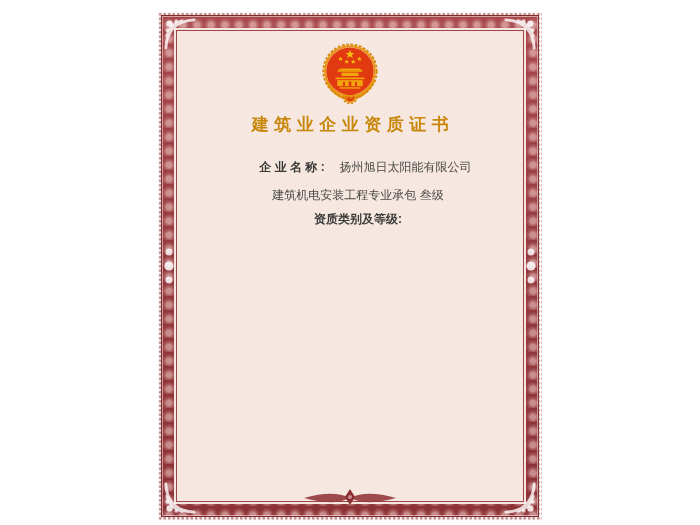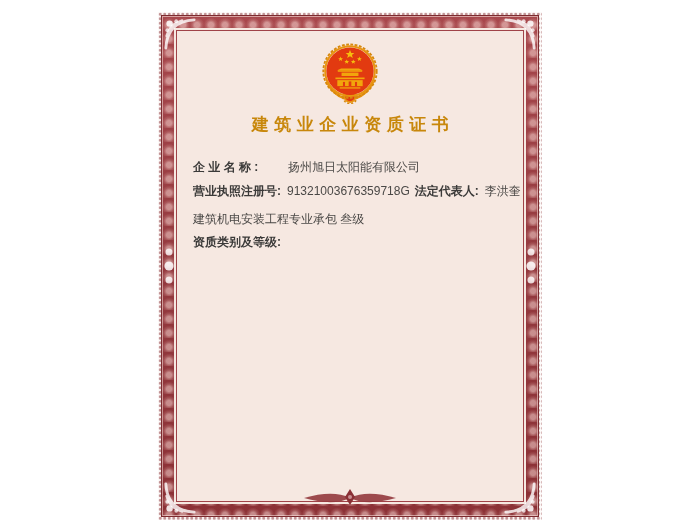--- a/index.html
+++ b/index.html
@@ -85,20 +85,21 @@
   .fields {
     margin: 24px 0 0 16px;
     font-size: 12px;
     color: #4a4846;
   }
   .row {
     height: 15px;
     line-height: 15px;
     margin-bottom: 8.5px;
     white-space: nowrap;
+    text-align: center;
   }
   .lbl { font-weight: bold; color: #3b3a39; display: inline-block; }
   .lbl.w95 { min-width: 95px; }
   .lbl.w72 { min-width: 72px; }
   .lbl.mr { margin-right: 6px; }
   .col-left { display: inline-block; width: 184px; }
   .val { color: #4a4846; }
   .qual-line { margin-top: 13px; color: #4a4846; }
 </style>
 </head>
@@ -192,23 +193,20 @@
 
             <div class="cert-title">建筑业企业资质证书</div>
 
             <div class="fields">
 
               <div class="row">
                 <span class="lbl w95">企 业 名 称 :</span><span class="val">扬州旭日太阳能有限公司</span>
               </div>
 
 
-              <div class="row">
-                <span class="lbl mr">营业执照注册号:</span><span class="val">91321003676359718G</span><span class="lbl mr after-gap" style="margin-left:5px;">法定代表人:</span><span class="val">李洪奎</span>
-              </div>
 
 
 
               <div class="row qual-line">
                 <span class="val">建筑机电安装工程专业承包 叁级</span>
               </div>
 
               <div class="row">
                 <span class="lbl">资质类别及等级:</span>
               </div>

